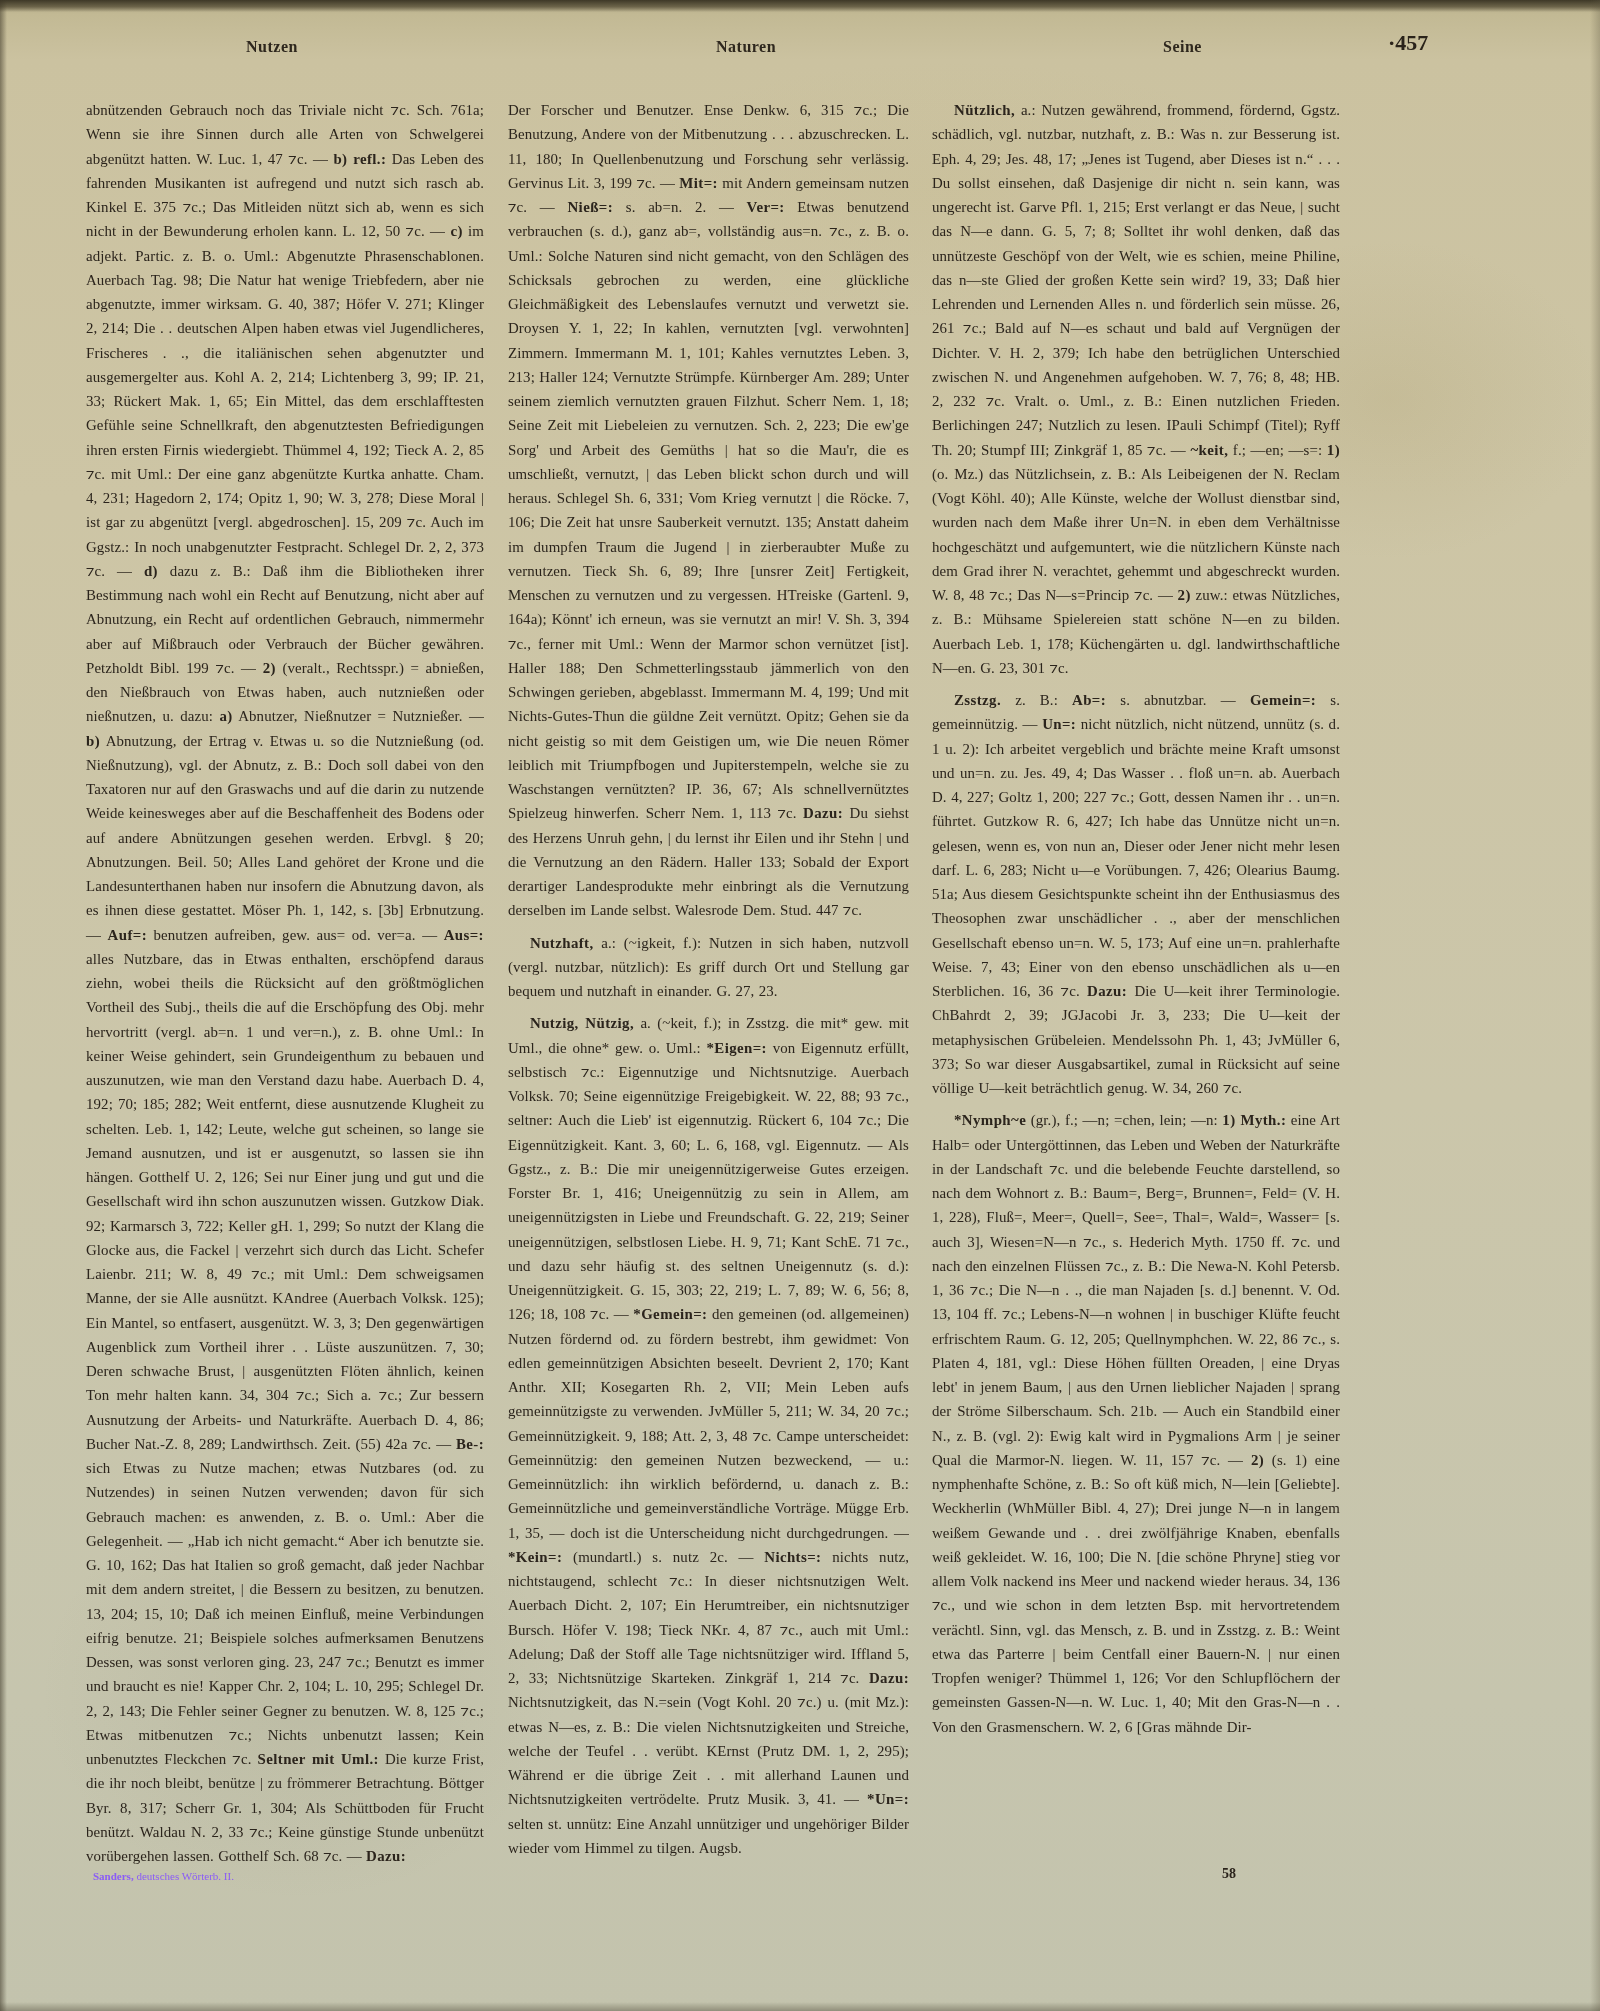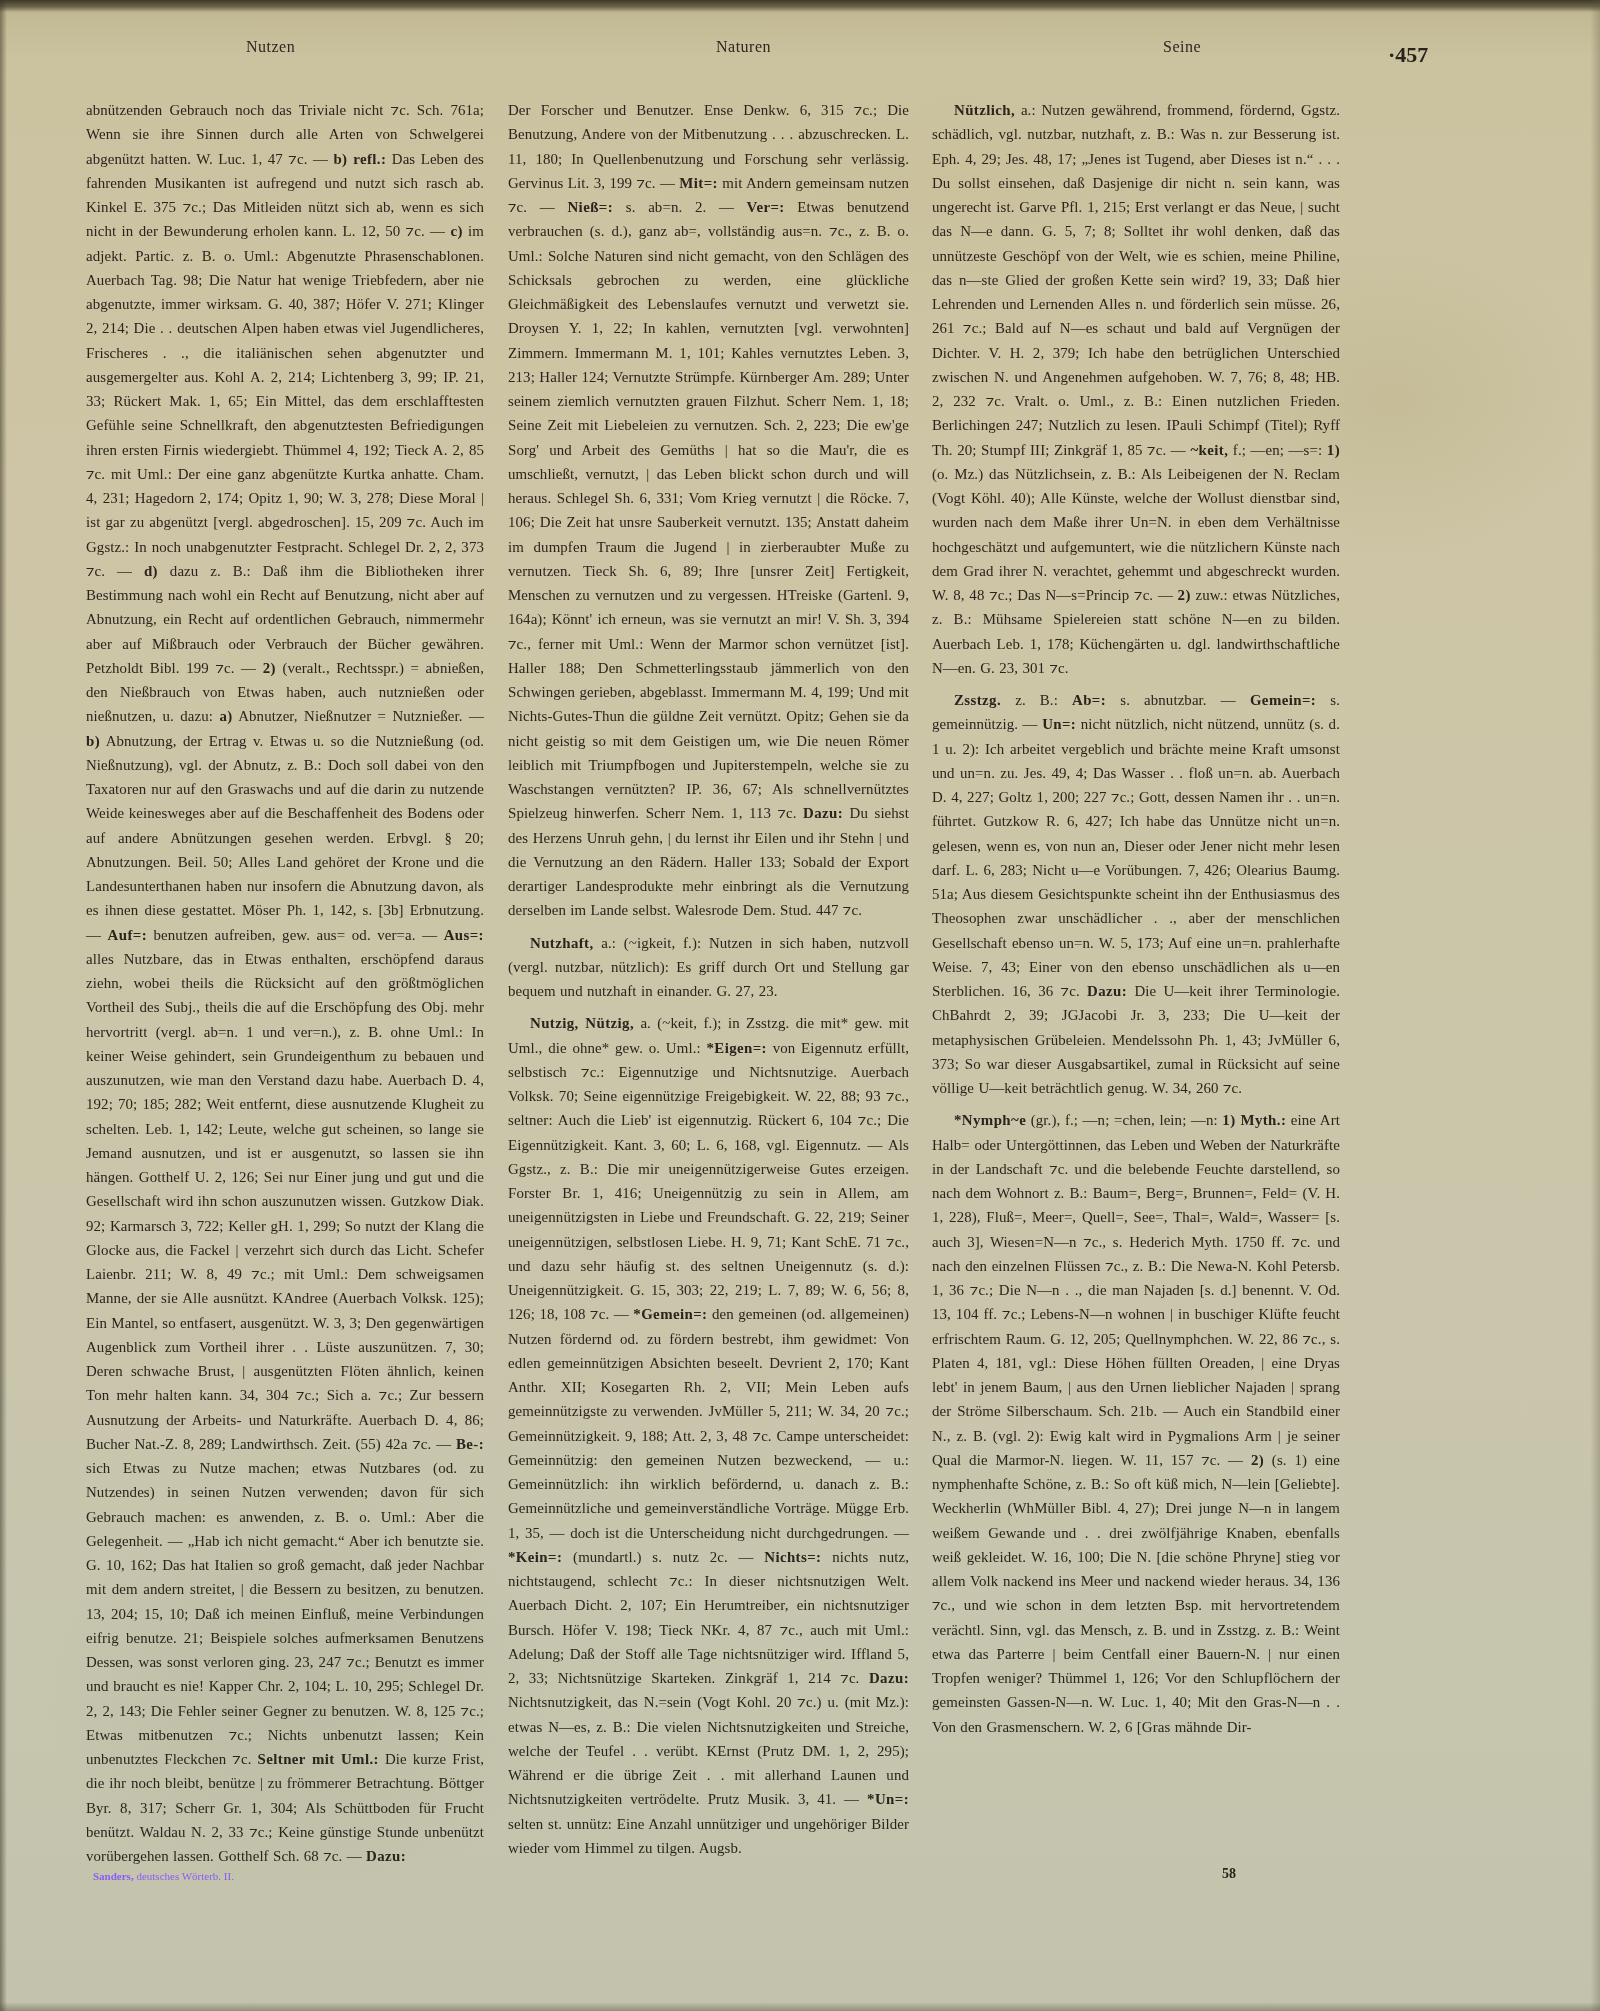--- a/index.html
+++ b/index.html
@@ -15,23 +15,23 @@
     background:linear-gradient(90deg,rgba(60,54,38,.55),rgba(60,54,38,0));}
   .edge-right{position:absolute;right:0;top:0;width:10px;height:2011px;
     background:linear-gradient(270deg,rgba(90,84,62,.30),rgba(90,84,62,0));}
   .edge-bottom{position:absolute;left:0;bottom:0;width:1600px;height:9px;
     background:linear-gradient(0deg,rgba(70,64,46,.40),rgba(70,64,46,0));}
   .blotch{position:absolute;border-radius:50%;pointer-events:none;}
   .b1{left:1180px;top:240px;width:420px;height:320px;background:radial-gradient(closest-side,rgba(164,148,96,.18),rgba(164,148,96,0));}
   .b2{left:40px;top:1480px;width:520px;height:420px;background:radial-gradient(closest-side,rgba(120,122,96,.12),rgba(120,122,96,0));}
   .b3{left:600px;top:60px;width:700px;height:260px;background:radial-gradient(closest-side,rgba(190,172,110,.10),rgba(190,172,110,0));}
 
-  .running-head{position:absolute;top:38px;font-size:16px;font-weight:normal;letter-spacing:.5px;color:#2e271d;}
+  .running-head{position:absolute;top:38px;font-size:16px;font-weight:bold;letter-spacing:.5px;color:#2e271d;}
   #rh1{left:246px;} #rh2{left:716px;} #rh3{left:1163px;}
-  .page-number{position:absolute;top:42px;left:1388px;font-size:22px;font-weight:bold;color:#2a231a;}
+  .page-number{position:absolute;top:30px;left:1388px;font-size:22px;font-weight:bold;color:#2a231a;}
 
   .col{position:absolute;top:90px;text-align:justify;line-height:24.25px;font-size:14.9px;
        letter-spacing:.1px;word-spacing:.5px;}
   #col1{left:78px;width:414px;}
   #col2{left:500px;width:417px;}
   #col3{left:924px;width:424px;}
   .col p{margin:8px;padding:0;}
   .col p.indent{text-indent:22px;}
   .col b{font-weight:bold;letter-spacing:.4px;}
 

